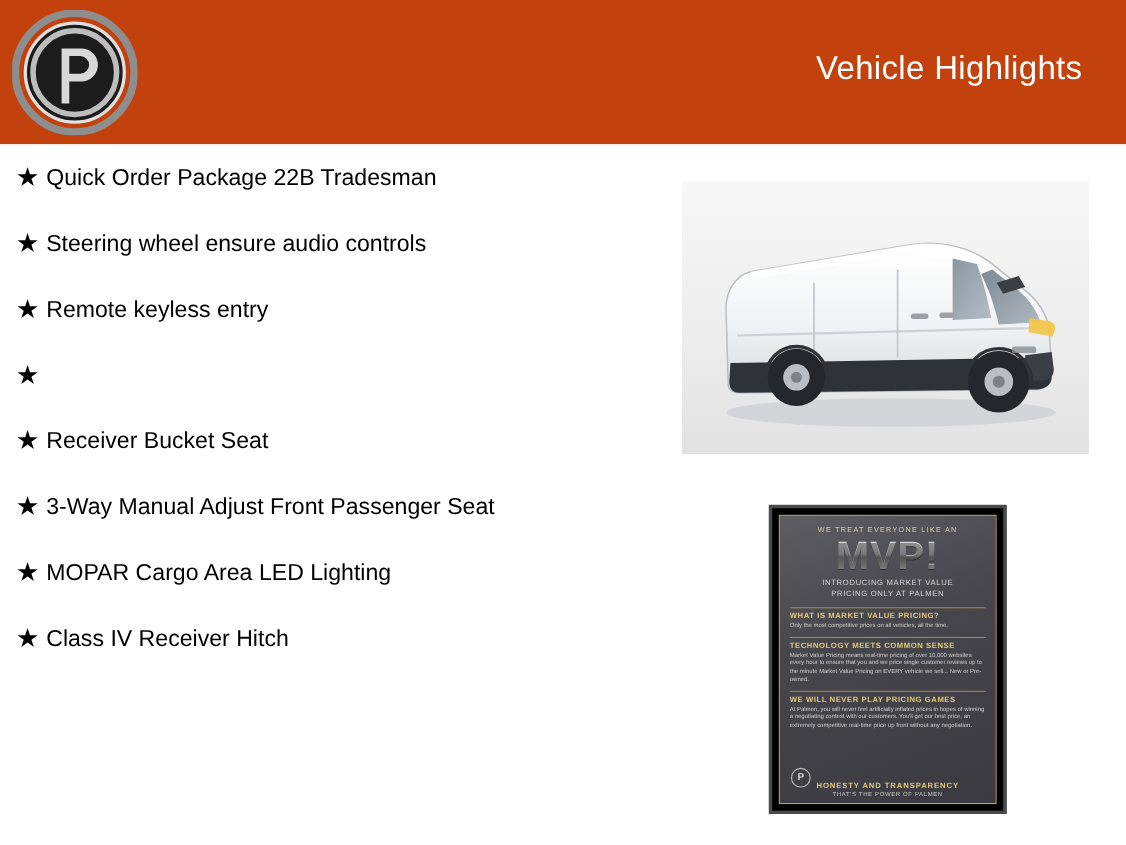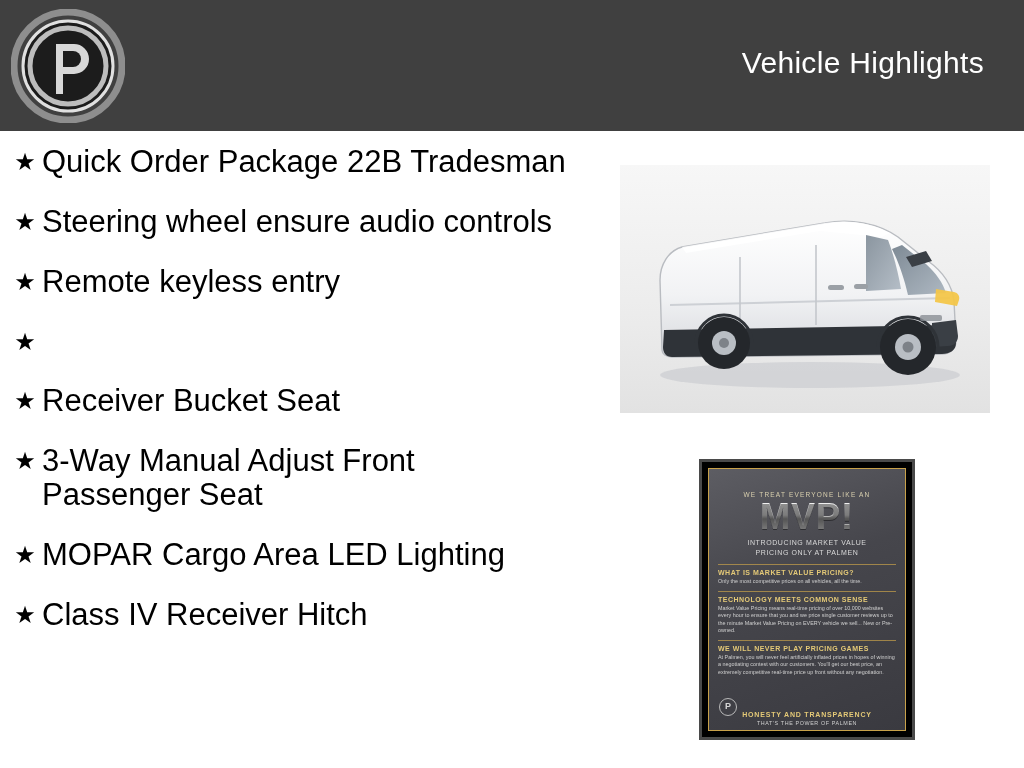--- a/index.html
+++ b/index.html
@@ -19,21 +19,21 @@
     background: #ffffff;
   }
 
   
   .header {
     position: absolute;
     top: 0;
     left: 0;
     width: 1024px;
     height: 131px;
-    background: #404040;
+    background: #c2410c;
   }
 
   .logo {
     position: absolute;
     left: 11px;
     top: 9px;
     width: 114px;
     height: 114px;
   }
 
@@ -67,21 +67,21 @@
   .hl-bullet {
     flex: 0 0 auto;
     width: 34px;
     text-align: center;
     font-size: 24px;
     line-height: 33px;
     color: #000000;
   }
 
   .hl-text {
-    font-size: 31px;
+    font-size: 21px;
     line-height: 34px;
     color: #000000;
     font-family: "Liberation Sans", sans-serif;
   }
 
   
   .vehicle-photo {
     position: absolute;
     left: 620px;
     top: 165px;
@@ -107,21 +107,21 @@
 
   .mvp-inner {
     position: absolute;
     left: 6px;
     top: 6px;
     right: 6px;
     bottom: 6px;
     background: linear-gradient(160deg, #5d5d63 0%, #46464c 40%, #3a3a40 100%);
     border: 1px solid #c8a14a;
     box-sizing: border-box;
-    padding: 20px 9px;
+    padding: 8px 9px;
     color: #e6e6e6;
   }
 
   .mvp-tagline {
     font-size: 6.5px;
     letter-spacing: 1.2px;
     text-align: center;
     color: #d8cfae;
     margin-top: 2px;
   }

